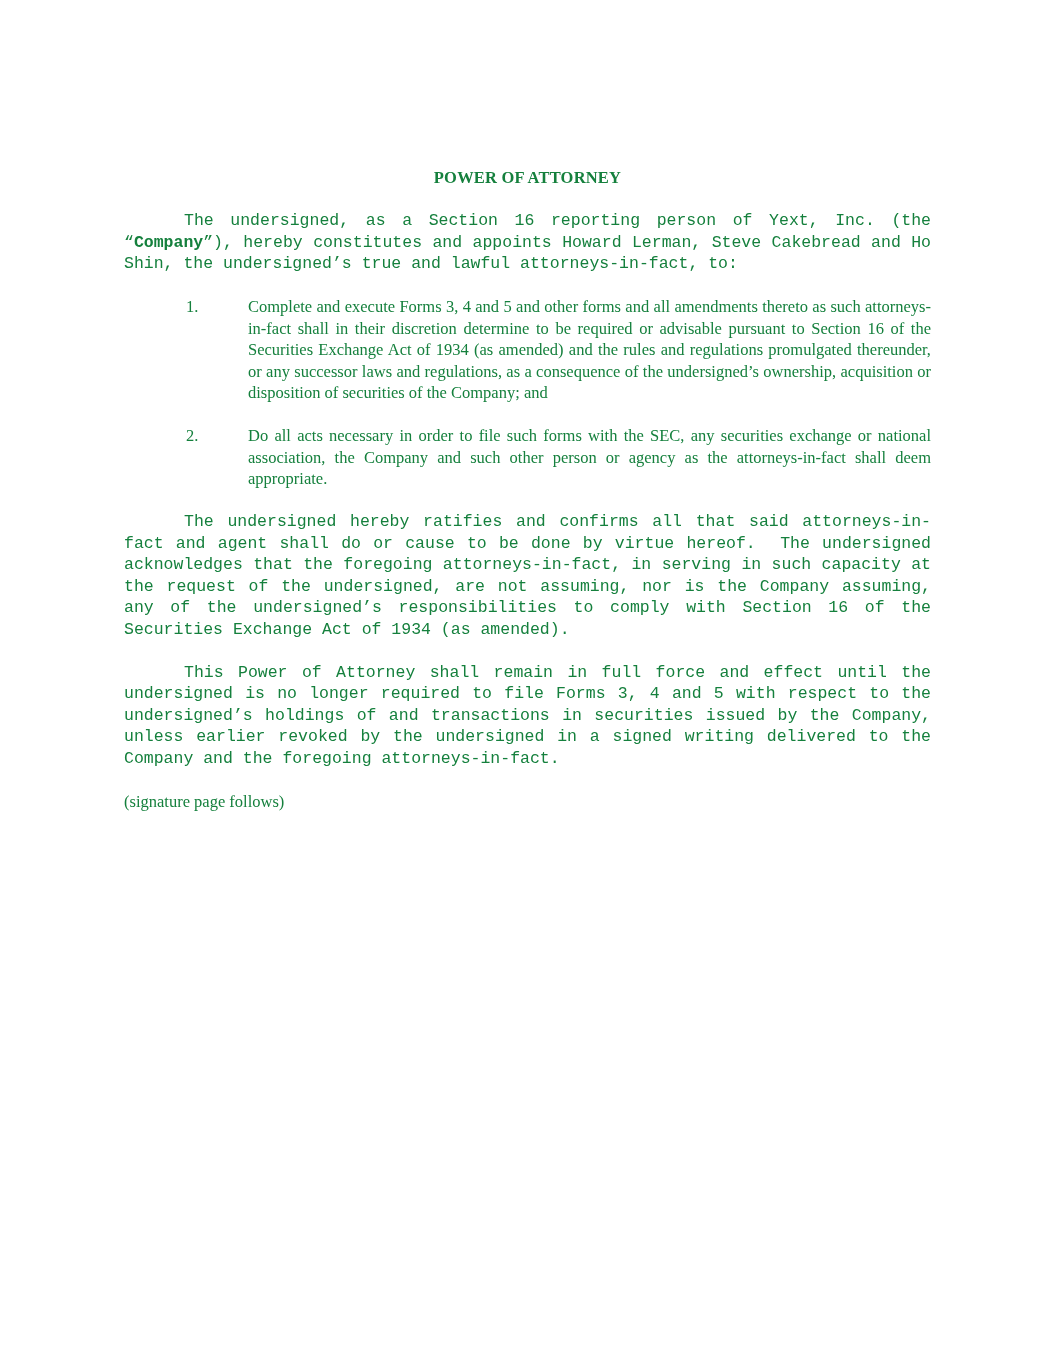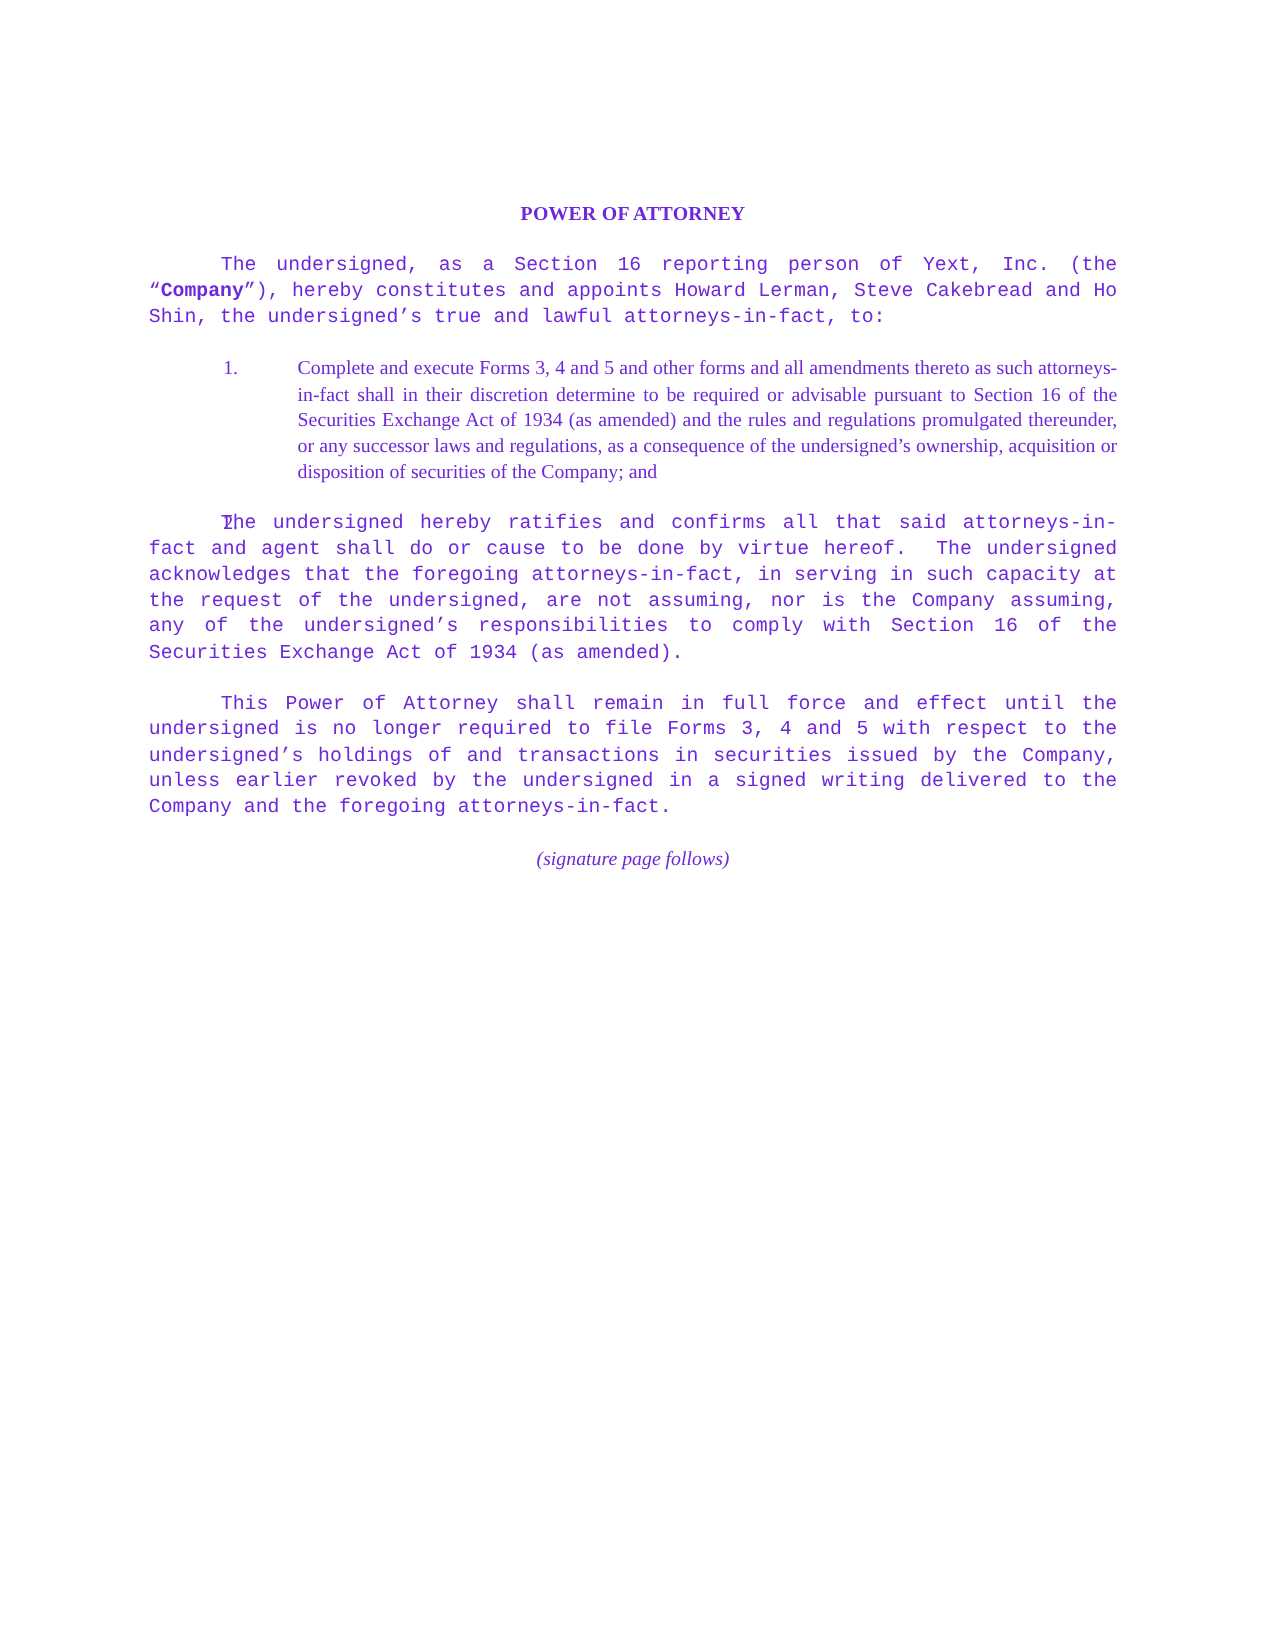--- a/index.html
+++ b/index.html
@@ -3,21 +3,21 @@
 <meta charset="utf-8">
 <style>
   * { margin: 0; padding: 0; box-sizing: border-box; }
   html, body { background: #ffffff; }
   .page {
     position: relative;
     width: 1055px;
     height: 1365px;
     margin: 0 auto;
     background: #ffffff;
-    color: #6d28d9;
+    color: #15803d;
     font-family: "Liberation Serif", "DejaVu Serif", serif;
     font-size: 16.5px;
     line-height: 21.5px;
     padding: 167px 124px 0 124px;
     overflow: hidden;
   }
   .doc-title {
     font-weight: bold;
     text-align: center;
     margin-bottom: 21.5px;
@@ -35,22 +35,20 @@
     padding-left: 124px;
     margin-bottom: 21.5px;
   }
   .list-number {
     position: absolute;
     left: 62px;
     top: 0;
   }
   .list-text { text-align: justify; }
   .signature-note {
-    text-align: center;
-    font-style: italic;
     margin-bottom: 37px;
   }
 </style>
 </head>
 <body>
 
 <div class="page">
 
   <div class="doc-title">POWER OF ATTORNEY</div>
 
@@ -58,20 +56,21 @@
 
   <div class="numbered-list">
 
     <div class="list-item">
       <span class="list-number">1.</span>
       <div class="list-text">Complete and execute Forms 3, 4 and 5 and other forms and all amendments thereto as such attorneys-in-fact shall in their discretion determine to be required or advisable pursuant to Section 16 of the Securities Exchange Act of 1934 (as amended) and the rules and regulations promulgated thereunder, or any successor laws and regulations, as a consequence of the undersigned’s ownership, acquisition or disposition of securities of the Company; and</div>
     </div>
 
     <div class="list-item">
       <span class="list-number">2.</span>
+      <div class="list-text">Do all acts necessary in order to file such forms with the SEC, any securities exchange or national association, the Company and such other person or agency as the attorneys-in-fact shall deem appropriate.</div>
     </div>
 
   </div>
 
   <p class="para first-indent">The undersigned hereby ratifies and confirms all that said attorneys-in-fact and agent shall do or cause to be done by virtue hereof.&nbsp; The undersigned acknowledges that the foregoing attorneys-in-fact, in serving in such capacity at the request of the undersigned, are not assuming, nor is the Company assuming, any of the undersigned’s responsibilities to comply with Section 16 of the Securities Exchange Act of 1934 (as amended).</p>
 
   <p class="para first-indent">This Power of Attorney shall remain in full force and effect until the undersigned is no longer required to file Forms 3, 4 and 5 with respect to the undersigned’s holdings of and transactions in securities issued by the Company, unless earlier revoked by the undersigned in a signed writing delivered to the Company and the foregoing attorneys-in-fact.</p>
 
   <div class="signature-note">(signature page follows)</div>
 

